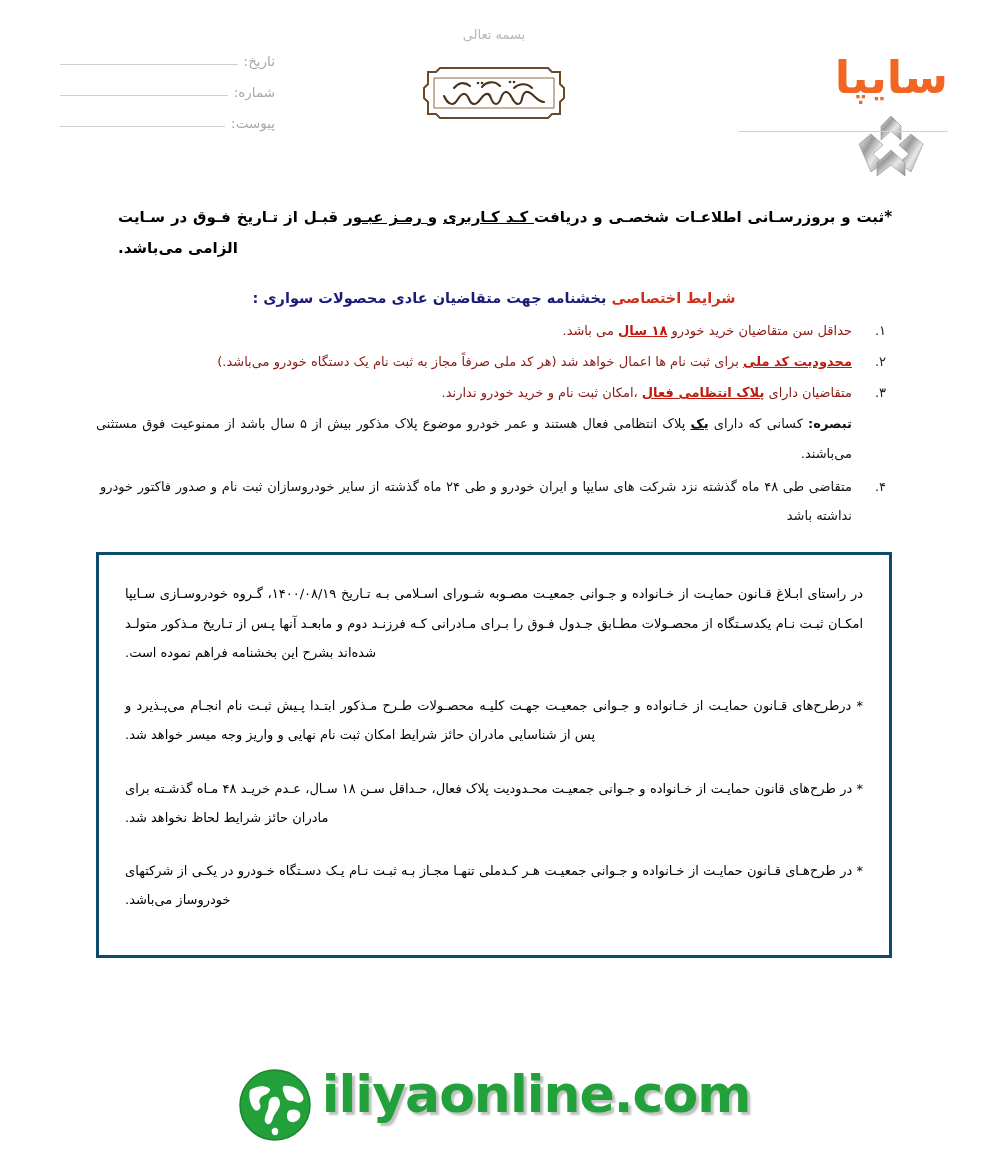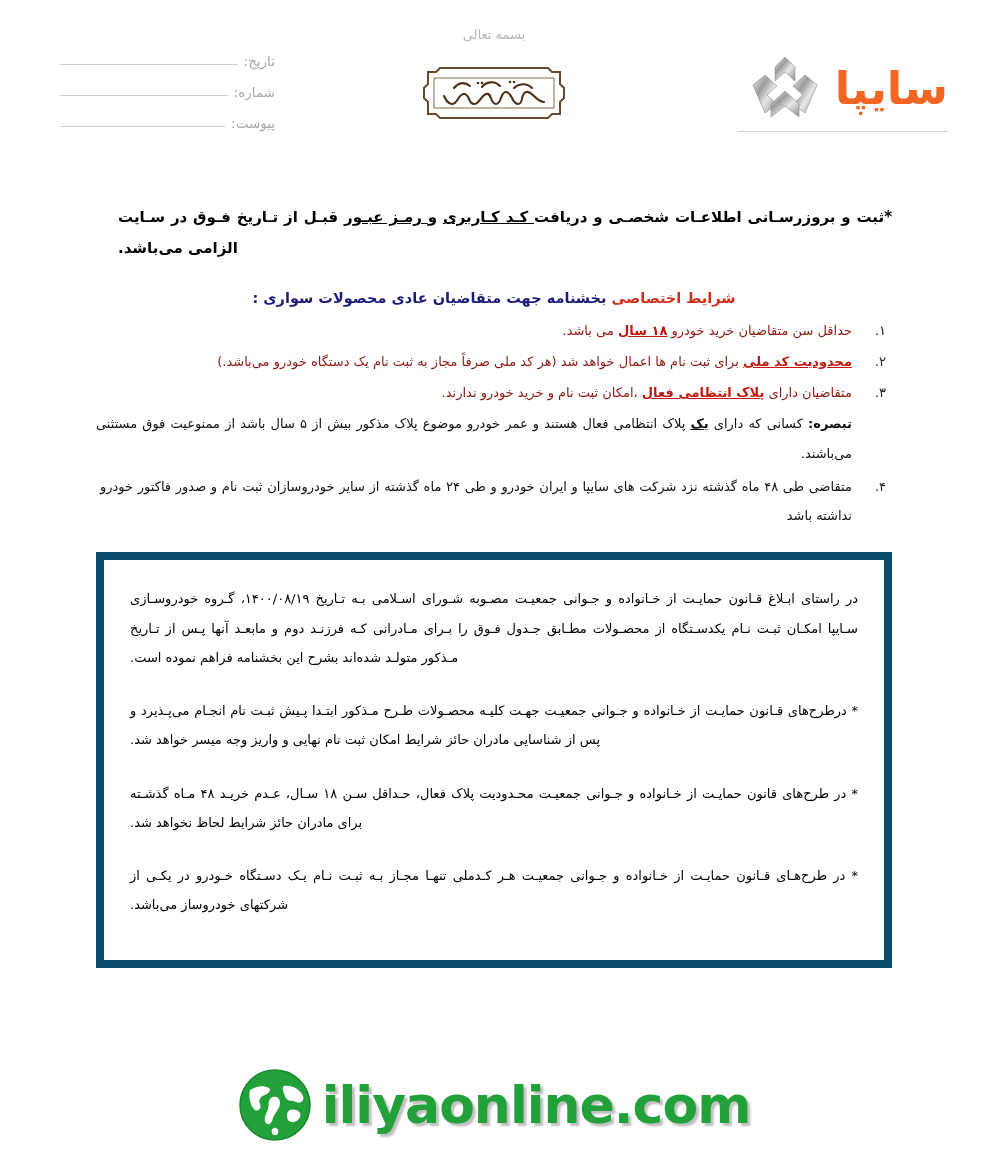--- a/index.html
+++ b/index.html
@@ -72,20 +72,21 @@
   .seal svg { display: block; }
 
   
   .brand {
     position: absolute;
     top: 55px;
     right: 40px;
     display: flex;
     align-items: center;
     gap: 14px;
+    flex-direction: column;
   }
   .brand-mark { width: 72px; height: 66px; }
   .brand-word {
     font-size: 45px;
     font-weight: bold;
     color: #f26522;
     line-height: 1;
     letter-spacing: -1px;
     direction: rtl;
   }
@@ -171,21 +172,21 @@
     color: #111;
     text-align: justify;
     text-align-last: right;
   }
   .note-para .lead { font-weight: bold; }
   .note-para .u-b { font-weight: bold; text-decoration: underline; }
 
   
   .framed {
     margin: 22px 0 0 0;
-    border: 8px solid #0c4a6e;
+    border: 3px solid #0c4a6e;
     padding: 24px 26px 40px 26px;
     min-height: 360px;
     box-sizing: border-box;
   }
   .framed p {
     margin: 0 0 24px 0;
     font-size: 13px;
     line-height: 2.25;
     text-align: justify;
     text-align-last: left;
@@ -194,21 +195,21 @@
   .framed p:last-child { margin-bottom: 0; }
 
   
   .footer-mark {
     position: absolute;
     bottom: 22px;
     left: 0;
     right: 0;
     display: flex;
     justify-content: center;
-    align-items: center;
+    align-items: flex-start;
     gap: 10px;
     direction: ltr;
     margin-top: 18px;
   }
   .globe { width: 74px; height: 74px; }
   .site-word {
     font-family: "DejaVu Sans", "Liberation Sans", sans-serif;
     font-size: 52px;
     font-weight: bold;
     color: #22a03a;

